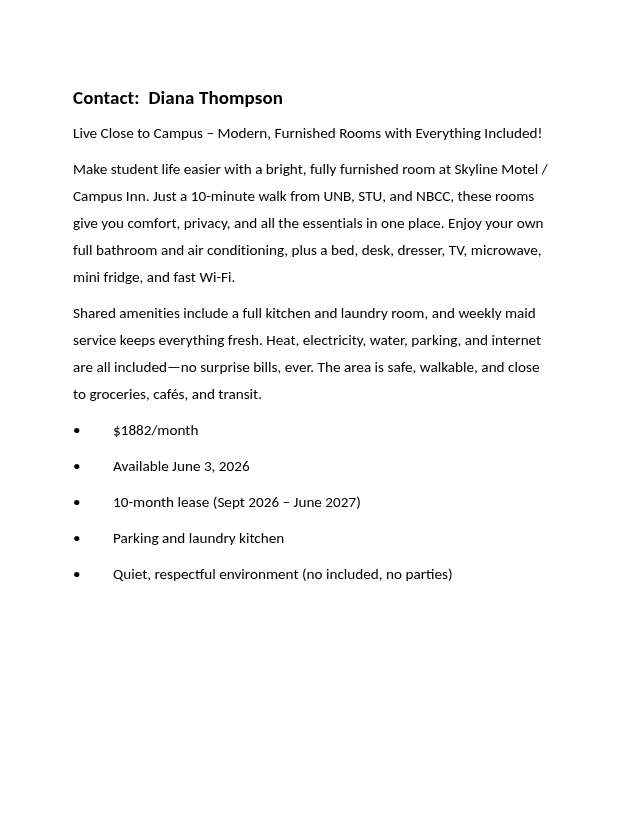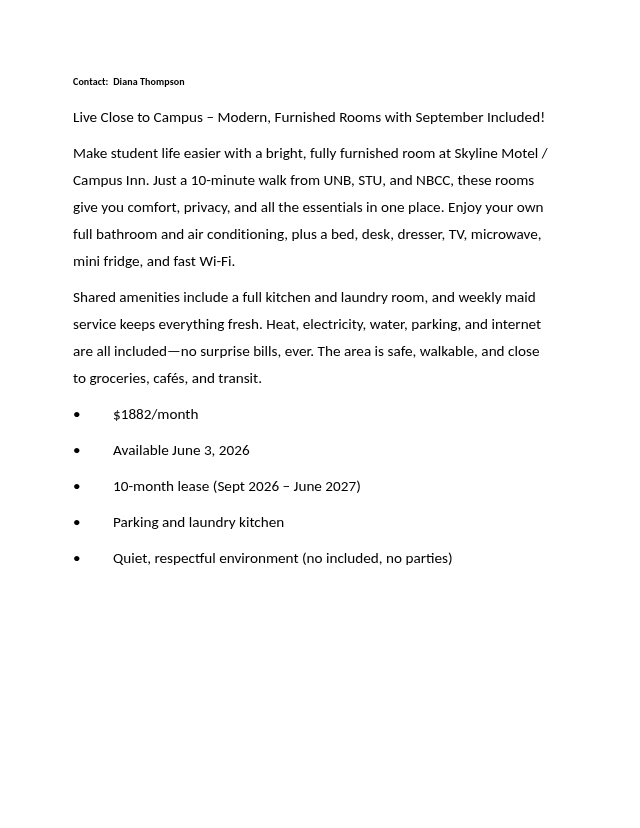--- a/index.html
+++ b/index.html
@@ -22,24 +22,24 @@
     background: #ffffff;
     box-sizing: border-box;
   }
   .doc-body {
     position: absolute;
     left: 73px;
     top: 68px;
     width: 481px;
   }
   .heading {
-    font-size: 10px;
+    font-size: 19px;
     font-weight: bold;
     line-height: 27px;
-    margin: 0 0 9px 0;
+    margin: 16px 0 9px 0;
     white-space: pre;
     letter-spacing: 0.1px;
   }
   .para {
     font-size: 15.2px;
     font-weight: normal;
     line-height: 27px;
     margin: 0 0 9px 0;
     text-align: left;
     letter-spacing: 0.005px;
@@ -75,21 +75,21 @@
   }
 </style>
 </head>
 <body>
 
 <div class="page">
   <div class="doc-body">
 
     <p class="heading">Contact:  Diana Thompson</p>
 
-    <p class="para">Live Close to Campus – Modern, Furnished Rooms with September Included!</p>
+    <p class="para">Live Close to Campus – Modern, Furnished Rooms with Everything Included!</p>
 
     <p class="para">Make student life easier with a bright, fully furnished room at Skyline Motel / Campus Inn. Just a 10-minute walk from UNB, STU, and NBCC, these rooms give you comfort, privacy, and all the essentials in one place. Enjoy your own full bathroom and air conditioning, plus a bed, desk, dresser, TV, microwave, mini fridge, and fast Wi-Fi.</p>
 
     <p class="para">Shared amenities include a full kitchen and laundry room, and weekly maid service keeps everything fresh. Heat, electricity, water, parking, and internet are all included—no surprise bills, ever. The area is safe, walkable, and close to groceries, cafés, and transit.</p>
 
     <ul class="bullet-list">
       <li class="bullet-item">
         <span class="dot">•</span>
         <span class="btext">$1882/month</span>
       </li>

